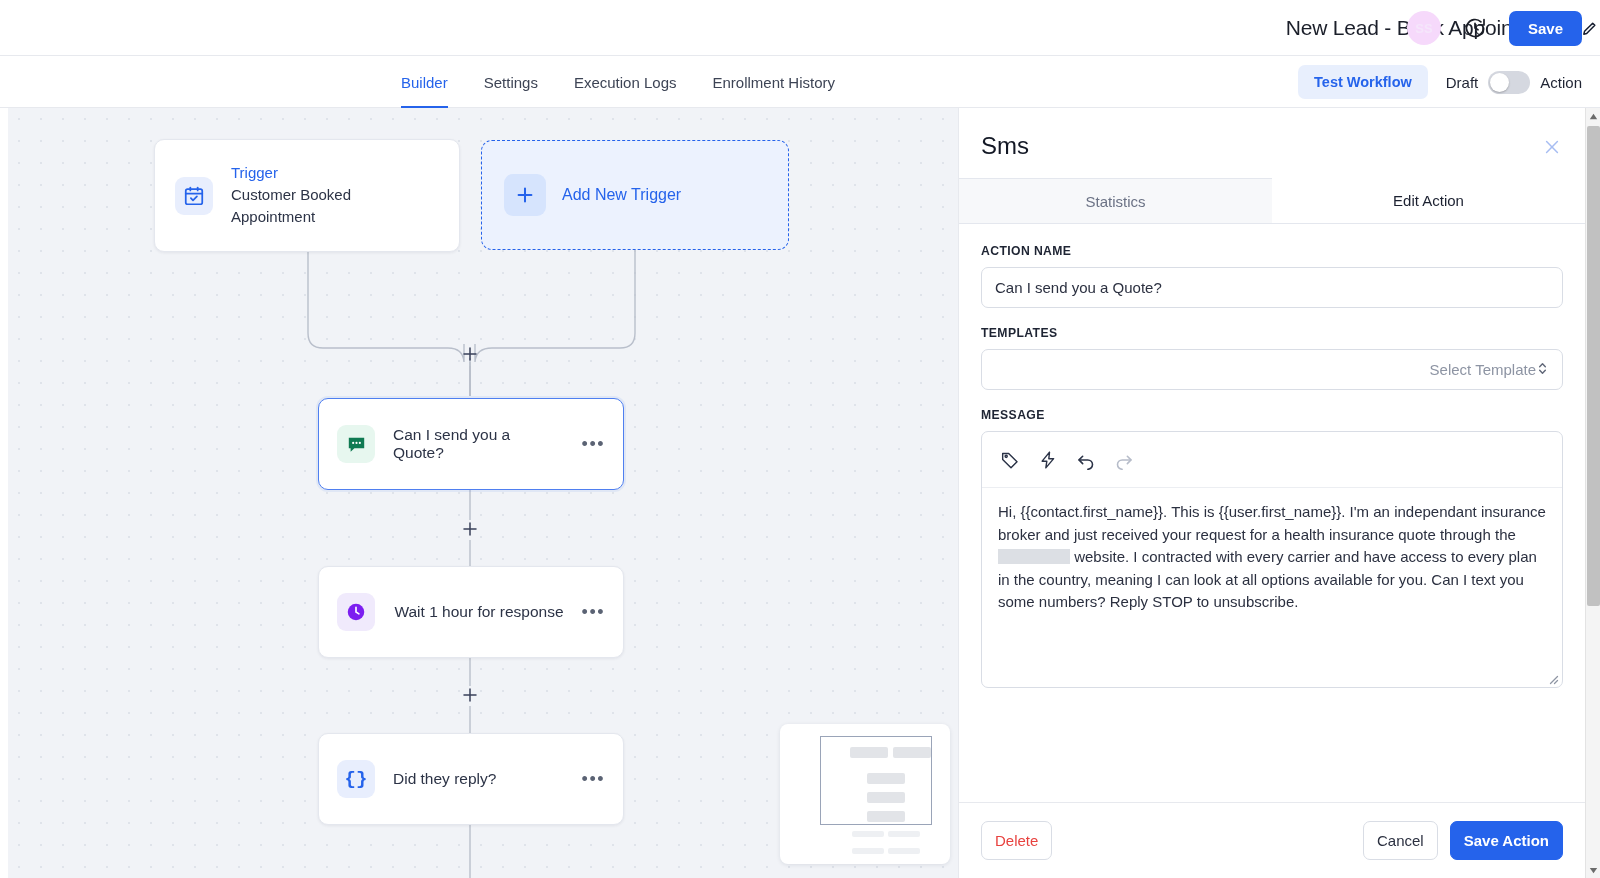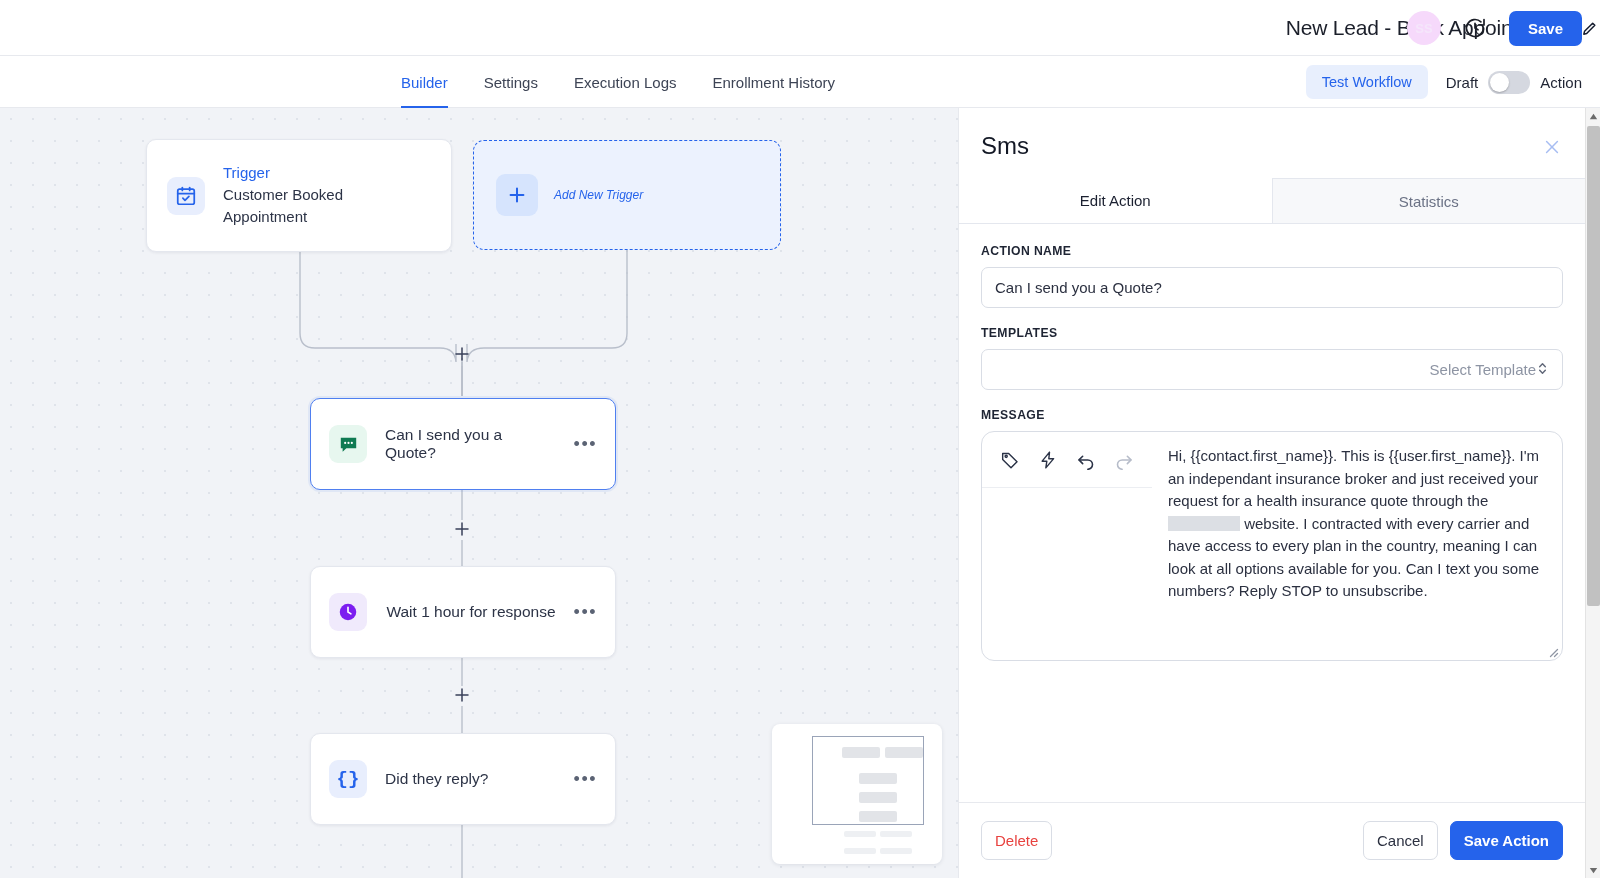--- a/index.html
+++ b/index.html
@@ -63,36 +63,36 @@
   .tab.active::after {
     content: ""; position: absolute; left: 18px; right: 18px; bottom: 0;
     height: 2.5px; background: #2563eb;
   }
   .tabbar-right {
     position: absolute; right: 18px; top: 0; height: 52px;
     display: flex; align-items: center; gap: 18px;
   }
   .test-wf {
     background: #e8effd; color: #2563eb; border: none; border-radius: 7px;
-    font-size: 14.5px; font-weight: 400; padding: 9px 16px; cursor: pointer;
+    font-size: 14.5px; font-weight: 700; padding: 9px 16px; cursor: pointer;
     font-family: "Liberation Sans", sans-serif;
   }
   .pub-wrap { display: flex; align-items: center; gap: 10px; font-size: 15px; color: #1f2433; }
   .toggle {
     width: 42px; height: 23px; border-radius: 12px; background: #d5d8e0;
     position: relative; cursor: pointer;
   }
   .toggle .knob {
     position: absolute; left: 2px; top: 2px; width: 19px; height: 19px;
     border-radius: 50%; background: #fff; box-shadow: 0 1px 2px rgba(0,0,0,.25);
   }
 
   
   .canvas {
-    position: absolute; top: 108px; left: 0; width: 958px; height: 770px;
+    position: absolute; top: 108px; left: 8px; width: 958px; height: 770px;
     background-color: #f1f3f7;
     background-image: radial-gradient(#dfe3ea 1.3px, transparent 1.4px);
     background-size: 22px 22px;
     overflow: hidden;
   }
   .edge { position: absolute; stroke: #b9bfcb; fill: none; stroke-width: 1.4; }
 
   .node {
     position: absolute; background: #fff; border: 1px solid #e4e7ee;
     border-radius: 10px; box-shadow: 0 1px 3px rgba(24,32,55,.07);
@@ -115,21 +115,21 @@
   .add-trigger {
     position: absolute; left: 473px; top: 32px; width: 308px; height: 110px;
     border: 1.8px dashed #2563eb; border-radius: 11px; background: #ecf2fe;
     display: flex; align-items: center; padding: 0 22px; gap: 16px; cursor: pointer;
   }
   .add-trigger .plus-sq {
     width: 42px; height: 42px; border-radius: 9px; background: #d6e4fd;
     display: flex; align-items: center; justify-content: center;
     color: #2563eb; font-size: 25px; font-weight: 300;
   }
-  .add-trigger .atlabel { color: #2563eb; font-size: 12px; font-style: italic; }
+  .add-trigger .atlabel { color: #2563eb; font-size: 16px; }
 
   .plus-node {
     position: absolute; width: 18px; height: 18px; cursor: pointer;
     color: #39405a; display: flex; align-items: center; justify-content: center;
   }
   .plus-node svg { width: 18px; height: 18px; }
 
   .step-node {
     width: 306px; height: 92px; display: flex; align-items: center;
     padding: 0 18px; gap: 18px; cursor: pointer;
@@ -185,22 +185,22 @@
     padding: 0 13px; font-size: 15px; color: #2b3040;
     font-family: "Liberation Sans", sans-serif; background: #fff;
   }
   .selectbox {
     width: 100%; height: 41px; border: 1px solid #d9dde5; border-radius: 7px;
     padding: 0 13px; font-size: 15px; color: #8d94a3; display: flex;
     align-items: center; justify-content: flex-end; cursor: pointer; background:#fff;
   }
   .gap { height: 18px; }
   .editor {
-    border: 1px solid #d9dde5; border-radius: 13px; overflow: hidden;
-    height: 230px; display: flex; flex-direction: row; position: relative;
+    border: 1px solid #d9dde5; border-radius: 7px; overflow: hidden;
+    height: 257px; display: flex; flex-direction: column; position: relative;
   }
   .editor-toolbar {
     height: 56px; display: flex; align-items: center; gap: 18px;
     padding: 0 18px; border-bottom: 1px solid #eceef2;
   }
   .tb-ico { width: 20px; height: 20px; color: #2b3347; cursor: pointer; display:flex; }
   .tb-ico.dim { color: #b6bcc9; }
   .editor-text {
     flex: 1; padding: 13px 16px 0; font-size: 15px; line-height: 22.5px;
     color: #2b3040; overflow: hidden;
@@ -405,22 +405,22 @@
     <div class="panel-head">
       <div class="panel-title">Sms</div>
       <div class="close-x">
         <svg width="20" height="20" viewBox="0 0 24 24" fill="none" stroke="currentColor" stroke-width="1.8" stroke-linecap="round">
             <path d="M5.5 5.5l13 13M18.5 5.5l-13 13"></path>
           </svg>
       </div>
     </div>
 
     <div class="ptabs">
+      <div class="ptab">Statistics</div>
       <div class="ptab active">Edit Action</div>
-      <div class="ptab">Statistics</div>
     </div>
 
     <div class="panel-body">
       <div class="fieldlabel">ACTION NAME</div>
       <input class="textinput" value="Can I send you a Quote?" style="">
 
       <div class="gap"></div>
       <div class="fieldlabel">TEMPLATES</div>
       <div class="selectbox">
         <span>Select Template</span>

